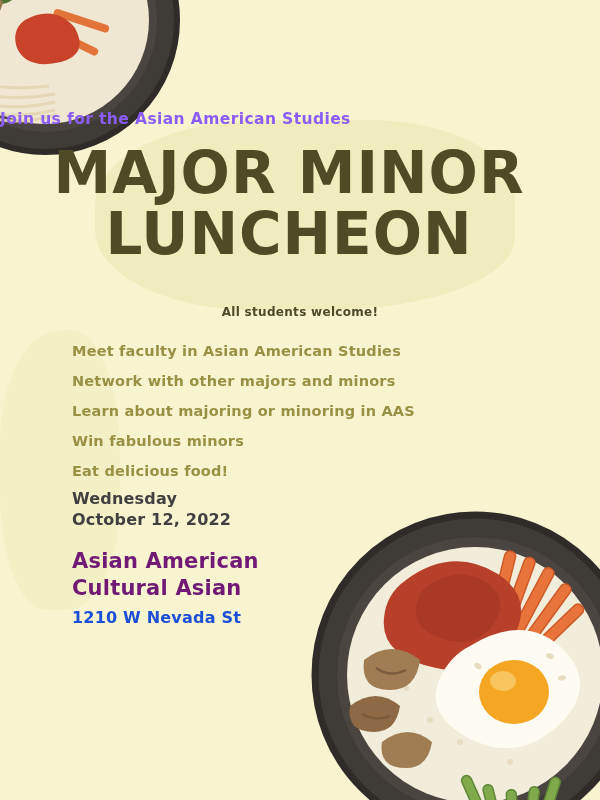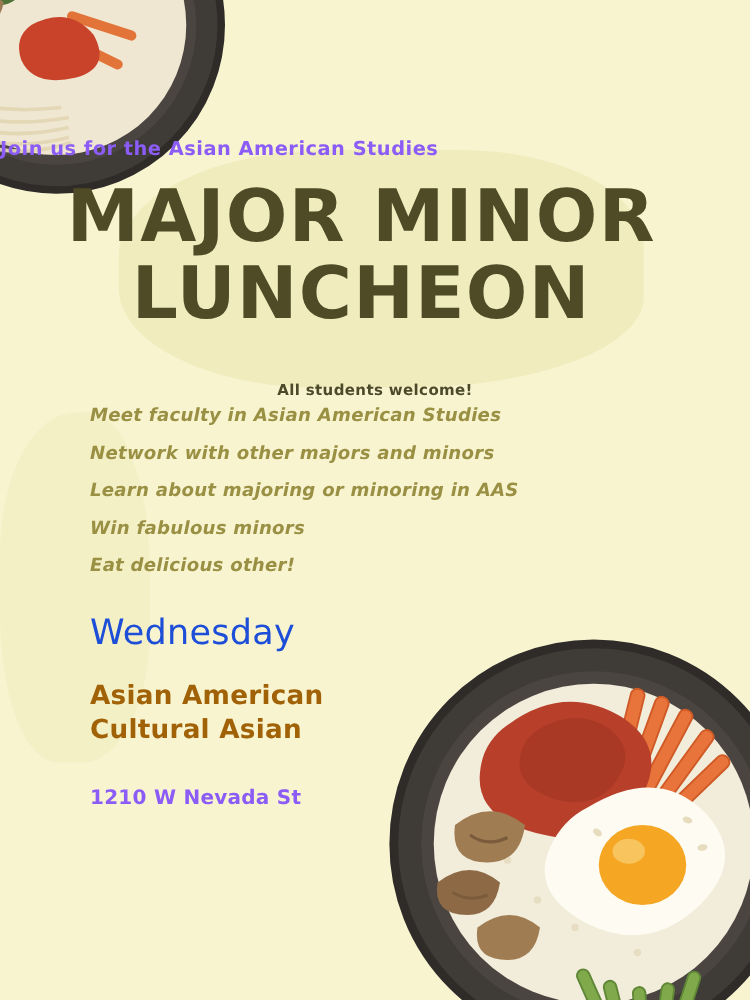--- a/index.html
+++ b/index.html
@@ -83,63 +83,62 @@
     left: 0;
     width: 600px;
     text-align: center;
     font-weight: bold;
     font-size: 12px;
     color: #4c4a29;
     letter-spacing: .3px;
   }
   .bullets {
     position: absolute;
-    top: 325px;
+    top: 343px;
     left: 72px;
     width: 430px;
-    font-style: italic;
   }
   .bullets li {
     list-style: none;
     font-size: 14.5px;
     font-weight: bold;
     color: #9a9044;
     margin: 0 0 14px 0;
     letter-spacing: .2px;
   }
   .bullets ul {
     margin: 0;
     padding: 0;
   }
   .details {
     position: absolute;
     top: 488px;
     left: 72px;
     width: 330px;
   }
   .details .big {
-    font-size: 28px;
-    font-weight: normal;
-    color: #1d4ed8;
+    font-size: 16px;
+    font-weight: bold;
+    color: #404040;
     line-height: 1.32;
     letter-spacing: .2px;
   }
   .details .venue {
     margin-top: 18px;
     font-size: 21px;
     font-weight: bold;
-    color: #a16207;
+    color: #701a75;
     line-height: 1.28;
     letter-spacing: .2px;
   }
   .details .addr {
-    margin-top: 29px;
+    margin-top: 4px;
     font-size: 16px;
     font-weight: bold;
-    color: #8b5cf6;
+    color: #1d4ed8;
     line-height: 1.5;
     letter-spacing: .2px;
   }
   
   .bowl-tl {
     position: absolute;
     left: -95px;
     top: -120px;
     width: 280px;
     height: 280px;
@@ -286,27 +285,28 @@
     </div>
 
     <div class="subtitle">All students welcome!</div>
 
     <div class="bullets">
       <ul>
         <li>Meet faculty in Asian American Studies</li>
         <li>Network with other majors and minors</li>
         <li>Learn about majoring or minoring in AAS</li>
         <li>Win fabulous minors</li>
-        <li>Eat delicious other!</li>
+        <li>Eat delicious food!</li>
       </ul>
     </div>
 
     <div class="details">
       <div class="big">
         <div>Wednesday</div>
+        <div>October 12, 2022</div>
       </div>
       <div class="venue">
         <div>Asian American</div>
         <div>Cultural Asian</div>
       </div>
       <div class="addr">
         <div>1210 W Nevada St</div>
       </div>
     </div>
 

